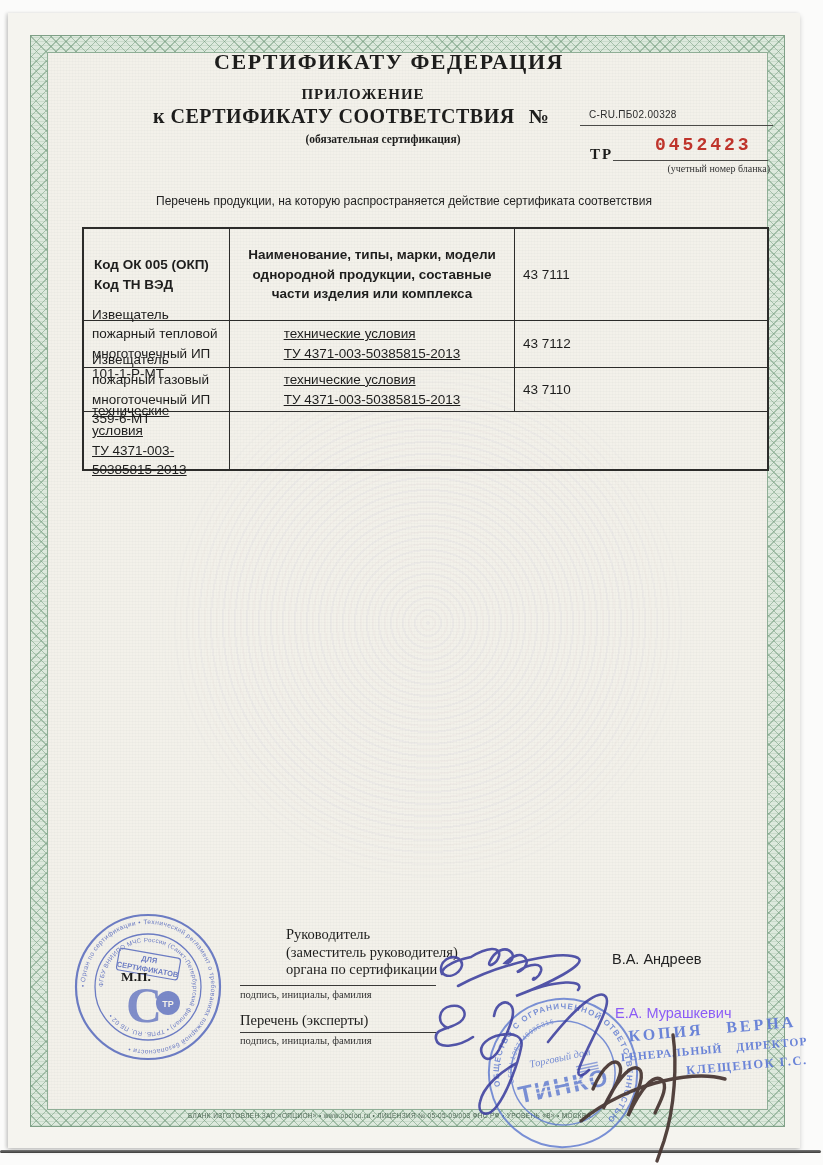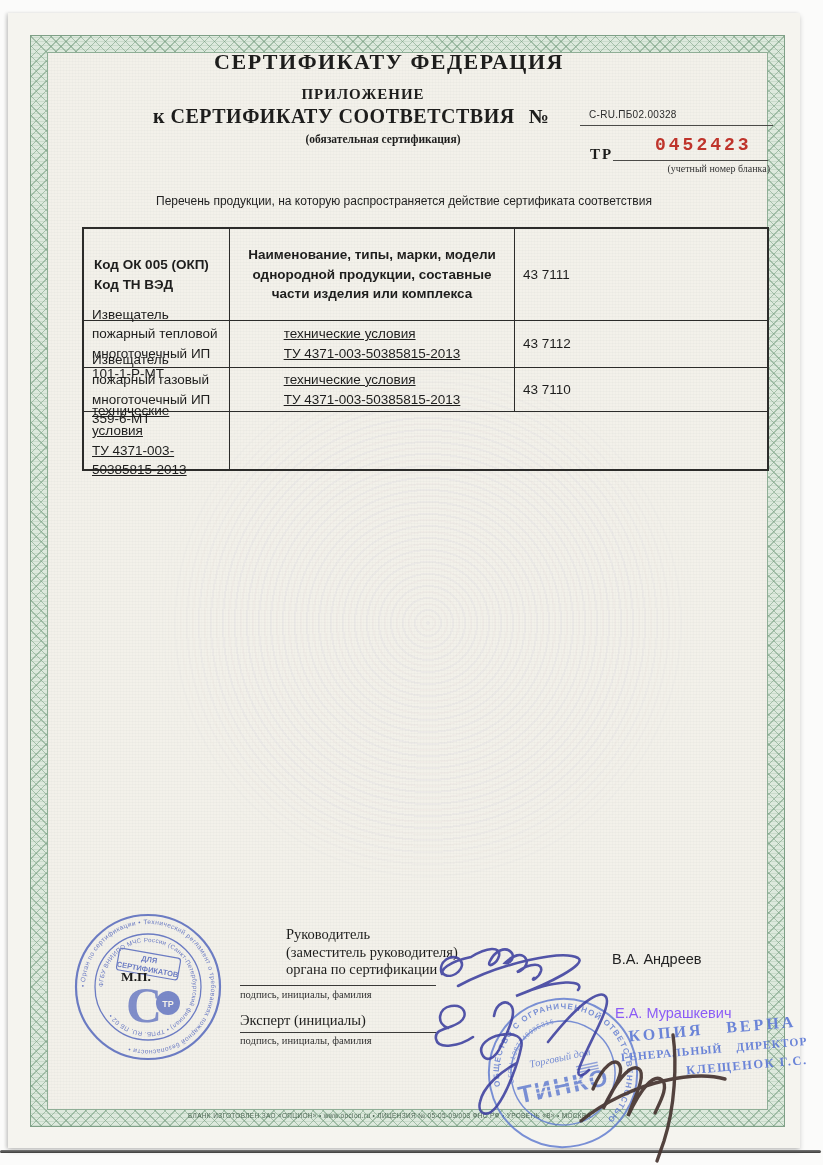--- a/index.html
+++ b/index.html
@@ -141,21 +141,21 @@
       <div class="cell-code">43 7110</div>
       <div class="cell-doc preline">технические условия
 ТУ 4371-003-50385815-2013</div>
     </div>
 
     <div class="abs t-role">Руководитель
 (заместитель руководителя)
 органа по сертификации</div>
     <div class="abs u-role"></div>
     <div class="abs t-rolecap">подпись, инициалы, фамилия</div>
-    <div class="abs t-expert">Эксперт (инициалы)</div>
+    <div class="abs t-expert">Перечень (эксперты)</div>
     <div class="abs u-expert"></div>
     <div class="abs t-expertcap">подпись, инициалы, фамилия</div>
     <div class="abs t-name1">В.А. Андреев</div>
     <div class="abs t-name2">Е.А. Мурашкевич</div>
     <div class="abs t-mp">М.П.</div>
 
     <svg class="abs stamp-cert" viewBox="0 0 156 156">
       <defs>
         <path id="ringA" d="M78,78 m-63,0 a63,63 0 1,1 126,0 a63,63 0 1,1 -126,0"></path>
         <path id="ringB" d="M78,78 m-45,0 a45,45 0 1,1 90,0 a45,45 0 1,1 -90,0"></path>

